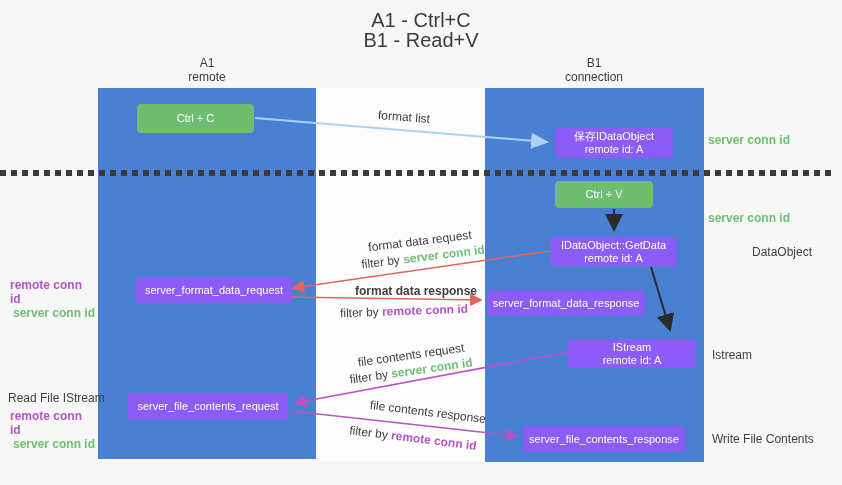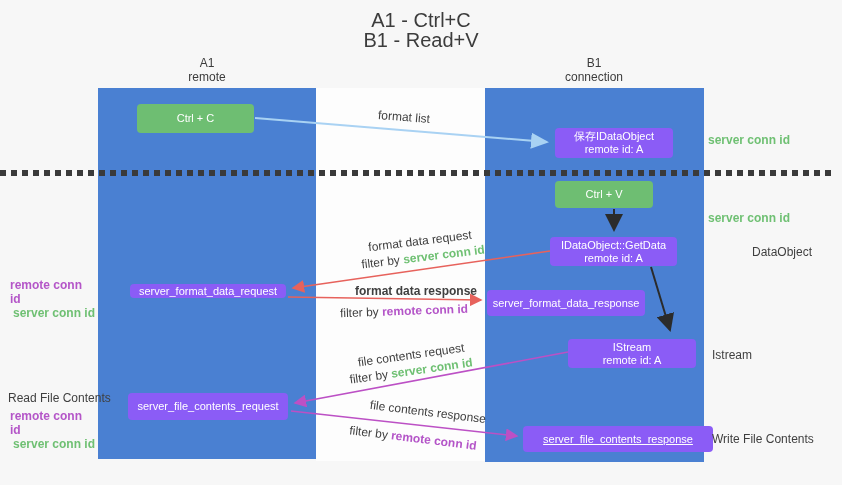--- a/index.html
+++ b/index.html
@@ -106,21 +106,21 @@
     <line x1="651" y1="267" x2="670" y2="330" stroke="#2b2b2b" stroke-width="2" marker-end="url(#m-bk)"></line>
     <line x1="550" y1="251" x2="293" y2="288" stroke="#E7625C" stroke-width="1.6" marker-end="url(#m-rd)"></line>
     <line x1="288" y1="297" x2="481" y2="300" stroke="#E7625C" stroke-width="1.6" marker-end="url(#m-rd)"></line>
     <line x1="568" y1="352" x2="295" y2="403" stroke="#BC50C5" stroke-width="1.6" marker-end="url(#m-mg)"></line>
     <line x1="291" y1="411" x2="517" y2="436" stroke="#BC50C5" stroke-width="1.6" marker-end="url(#m-mg)"></line>
   </svg>
 
   <div class="node green" style="left:137px; top:104px; width:117px; height:29px;">
     <div>Ctrl + C</div>
   </div>
-  <div class="node orange" style="left:130px; top:277px; width:156px; height:14px;margin-top:7px;">
+  <div class="node orange" style="left:136px; top:277px; width:156px; height:26px;">
     <div>server_format_data_request</div>
   </div>
   <div class="node orange" style="left:128px; top:393px; width:160px; height:27px;">
     <div>server_file_contents_request</div>
   </div>
 
   <div class="node orange" style="left:555px; top:128px; width:118px; height:30px;">
     <div>保存IDataObject</div>
     <div>remote id: A</div>
   </div>
@@ -131,21 +131,21 @@
     <div>IDataObject::GetData</div>
     <div>remote id: A</div>
   </div>
   <div class="node orange" style="left:487px; top:290px; width:158px; height:26px;justify-content:center;">
     <div>server_format_data_response</div>
   </div>
   <div class="node orange" style="left:568px; top:339px; width:128px; height:29px;">
     <div>IStream</div>
     <div>remote id: A</div>
   </div>
-  <div class="node orange" style="left:523px; top:426px; width:190px; height:26px;text-decoration:underline;">
+  <div class="node orange" style="left:523px; top:426px; width:162px; height:26px;">
     <div>server_file_contents_response</div>
   </div>
 
   <div class="flow-label" style="left:404px; top:117px; transform:translate(-50%,-50%) rotate(4.5deg);">format list</div>
 
   <div class="flow-label" style="left:420px; top:241px; transform:translate(-50%,-50%) rotate(-7deg);">format data request</div>
   <div class="flow-label" style="left:423px; top:257px; transform:translate(-50%,-50%) rotate(-7deg);">
     <span>filter by </span><span class="conn-green">server conn id</span>
   </div>
 
@@ -167,19 +167,19 @@
   <div class="ann ann-right conn-green" style="left:708px; top:133px;">server conn id</div>
   <div class="ann ann-right conn-green" style="left:708px; top:211px;">server conn id</div>
   <div class="ann ann-right" style="left:728px; top:245px;margin-left:24px;">DataObject</div>
   <div class="ann ann-right" style="left:712px; top:348px;">Istream</div>
   <div class="ann ann-right" style="left:712px; top:432px;">Write File Contents</div>
 
   <div class="stack right-align" style="left:10px; top:278px; width:85px;">
     <span class="conn-purple">remote conn id</span>
     <span class="conn-green">server conn id</span>
   </div>
-  <div class="ann ann-left" style="left:8px; top:391px;">Read File Contents</div>
+  <div class="ann ann-left" style="left:8px; top:391px;">Read File IStream</div>
   <div class="stack right-align" style="left:10px; top:409px; width:85px;">
     <span class="conn-purple">remote conn id</span>
     <span class="conn-green">server conn id</span>
   </div>
 
 </div>
 
 </body></html>

